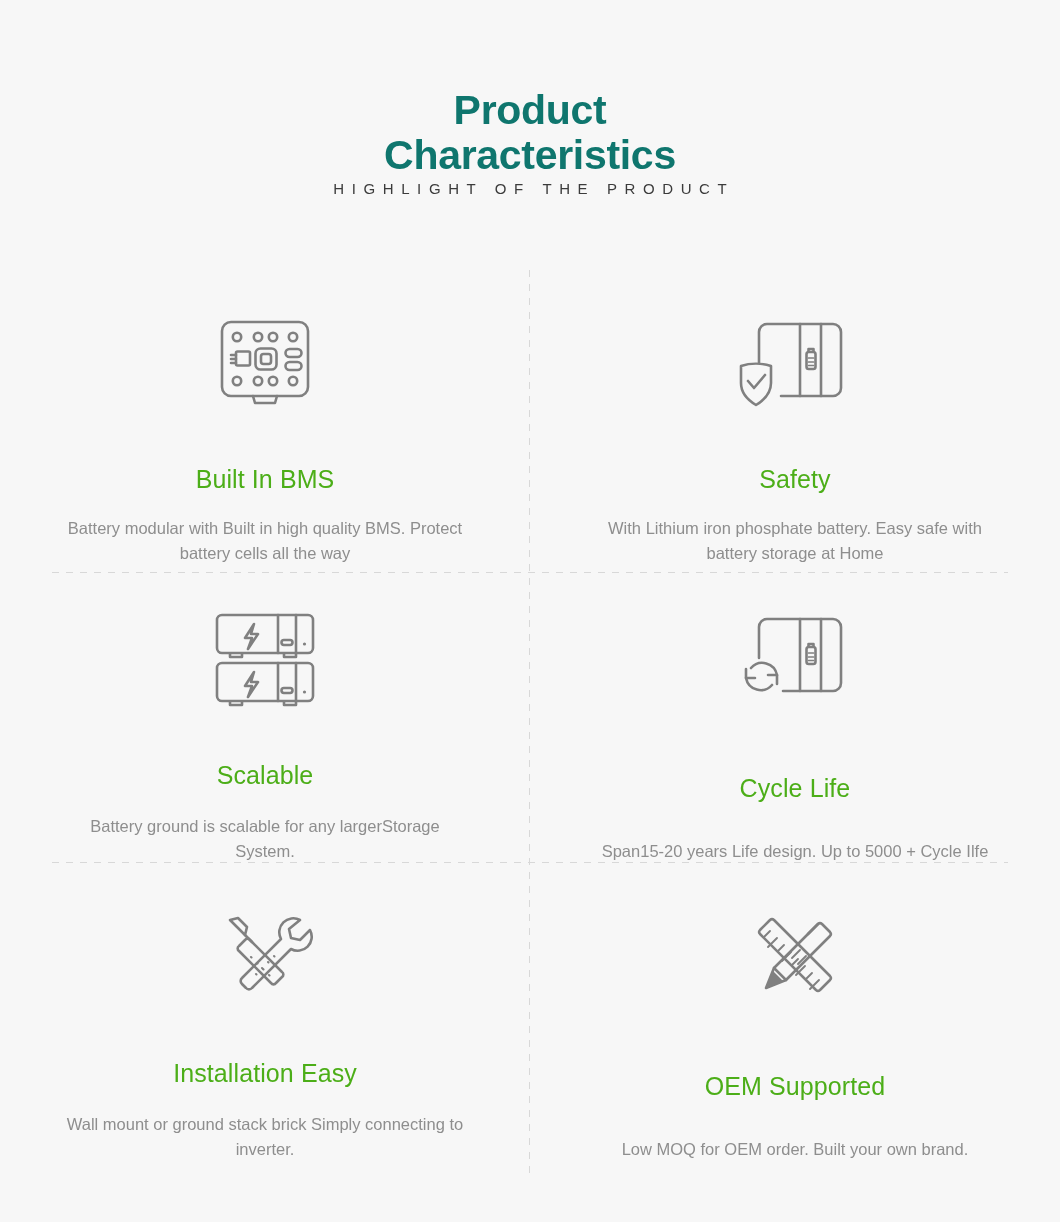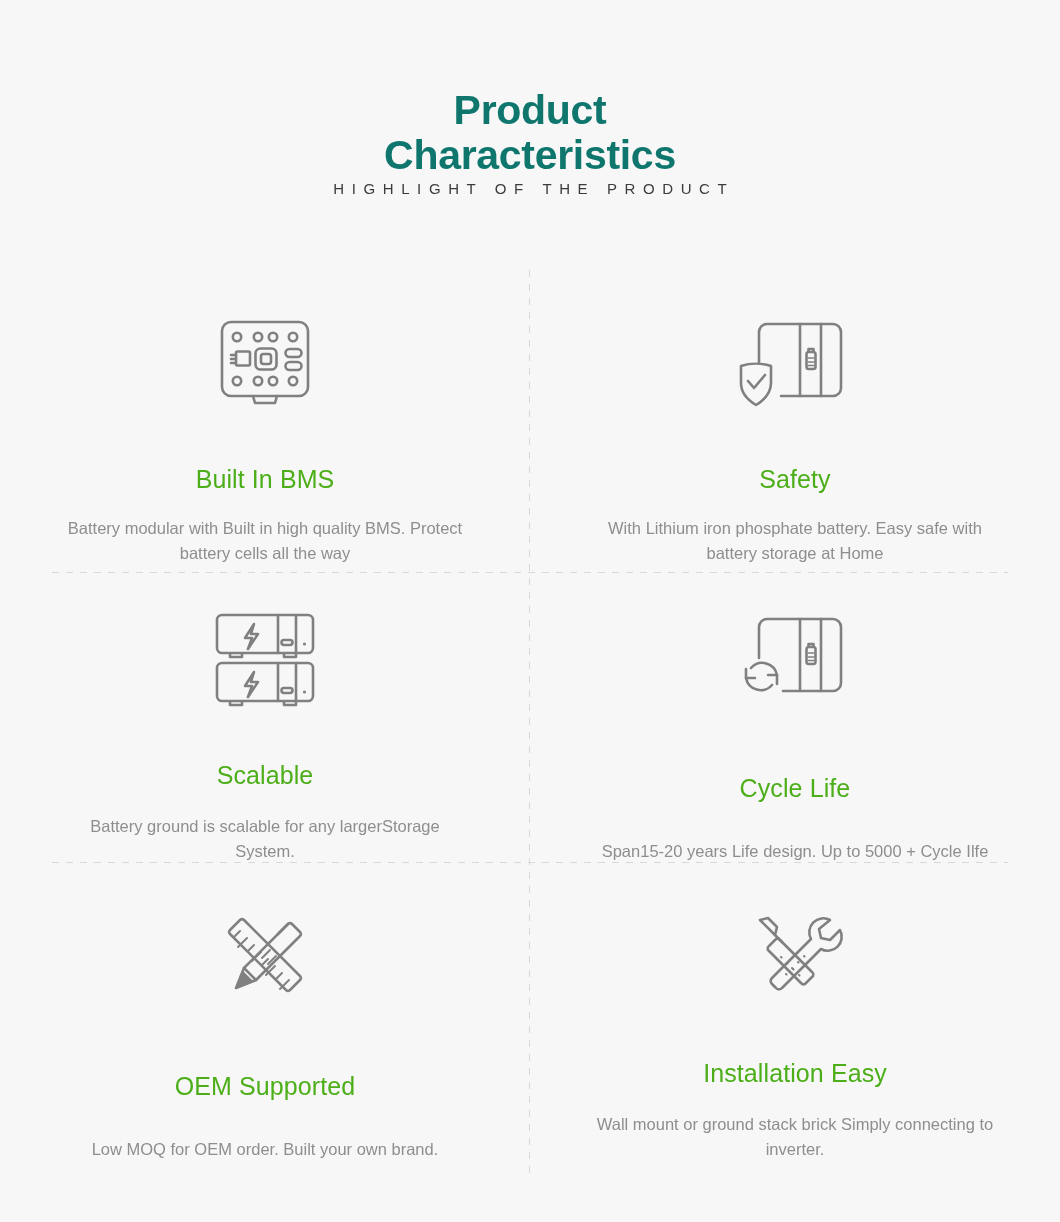--- a/index.html
+++ b/index.html
@@ -232,54 +232,54 @@
         </svg>
       </div>
       <div class="cell-title">Cycle Life</div>
       <div class="cell-desc">Span15-20 years Life design. Up to 5000 + Cycle Ilfe</div>
     </div>
 
     <div class="cell row3">
       <div class="icon-wrap">
         <svg width="98" height="96" viewBox="0 0 98 96" fill="none" stroke="#808080" stroke-width="2.6">
 
+          <path d="M14 10 l8 -2 l9 9 l-2 8 z" stroke-linejoin="round"></path>
+          <path d="M29 25 l7 7" stroke-linecap="round"></path>
+          <path d="M34 30 l32 32 a3 3 0 0 1 0 5 l-6 6 a3 3 0 0 1 -5 0 l-32 -32 a3 3 0 0 1 0 -5 l6 -6 a3 3 0 0 1 5 0 z" stroke-linejoin="round"></path>
+          <g stroke-width="2.1" stroke-linecap="round">
+            <path d="M35 47 l0.5 0.5 M41 53 l0.5 0.5 M47 59 l0.5 0.5 M53 65 l0.5 0.5"></path>
+          </g>
+
+          <path d="M84 10 a14 14 0 0 0 -19 19 l-39 39 a4 4 0 0 0 0 6 l4 4 a4 4 0 0 0 6 0 l39 -39 a14 14 0 0 0 19 -19
+                   l-10 10 l-9 -2 l-2 -9 z" stroke-linejoin="round"></path>
+          <g stroke-width="2.1" stroke-linecap="round">
+            <path d="M58 46 l0.5 0.5 M52 52 l0.5 0.5 M46 58 l0.5 0.5 M40 64 l0.5 0.5"></path>
+          </g>
+        </svg>
+      </div>
+      <div class="cell-title">Installation Easy</div>
+      <div class="cell-desc">Wall mount or ground stack brick Simply connecting to inverter.</div>
+    </div>
+
+    <div class="cell row3">
+      <div class="icon-wrap">
+        <svg width="98" height="96" viewBox="0 0 98 96" fill="none" stroke="#808080" stroke-width="2.6">
+
           <path d="M14 20 l10 -10 a3 3 0 0 1 4 0 l56 56 a3 3 0 0 1 0 4 l-10 10 a3 3 0 0 1 -4 0 l-56 -56 a3 3 0 0 1 0 -4 z" stroke-linejoin="round"></path>
           <g stroke-width="1.9" stroke-linecap="round">
             <path d="M24 21 l-6 6 M31 28 l-9 9 M38 35 l-6 6 M45 42 l-9 9 M52 49 l-6 6 M59 56 l-9 9 M66 63 l-6 6 M73 70 l-9 9"></path>
           </g>
 
           <path d="M84 22 l-8 -8 a3 3 0 0 0 -4 0 l-44 44 l-8 20 l20 -8 l44 -44 a3 3 0 0 0 0 -4 z" stroke-linejoin="round"></path>
           <path d="M28 58 l12 12" stroke-linecap="round"></path>
           <path d="M20 78 l7 -17 l10 10 z" fill="#808080" stroke="none"></path>
           <path d="M72 14 l-10 10" stroke-linecap="round"></path>
           <g stroke-width="1.9" stroke-linecap="round">
             <path d="M46 48 l8 -8 M52 54 l8 -8"></path>
           </g>
         </svg>
       </div>
       <div class="cell-title">OEM Supported</div>
       <div class="cell-desc">Low MOQ for OEM order.  Built your own brand.</div>
     </div>
 
-    <div class="cell row3">
-      <div class="icon-wrap">
-        <svg width="98" height="96" viewBox="0 0 98 96" fill="none" stroke="#808080" stroke-width="2.6">
-
-          <path d="M14 10 l8 -2 l9 9 l-2 8 z" stroke-linejoin="round"></path>
-          <path d="M29 25 l7 7" stroke-linecap="round"></path>
-          <path d="M34 30 l32 32 a3 3 0 0 1 0 5 l-6 6 a3 3 0 0 1 -5 0 l-32 -32 a3 3 0 0 1 0 -5 l6 -6 a3 3 0 0 1 5 0 z" stroke-linejoin="round"></path>
-          <g stroke-width="2.1" stroke-linecap="round">
-            <path d="M35 47 l0.5 0.5 M41 53 l0.5 0.5 M47 59 l0.5 0.5 M53 65 l0.5 0.5"></path>
-          </g>
-
-          <path d="M84 10 a14 14 0 0 0 -19 19 l-39 39 a4 4 0 0 0 0 6 l4 4 a4 4 0 0 0 6 0 l39 -39 a14 14 0 0 0 19 -19
-                   l-10 10 l-9 -2 l-2 -9 z" stroke-linejoin="round"></path>
-          <g stroke-width="2.1" stroke-linecap="round">
-            <path d="M58 46 l0.5 0.5 M52 52 l0.5 0.5 M46 58 l0.5 0.5 M40 64 l0.5 0.5"></path>
-          </g>
-        </svg>
-      </div>
-      <div class="cell-title">Installation Easy</div>
-      <div class="cell-desc">Wall mount or ground stack brick Simply connecting to inverter.</div>
-    </div>
-
   </div>
 </div>
 
 </body></html>

